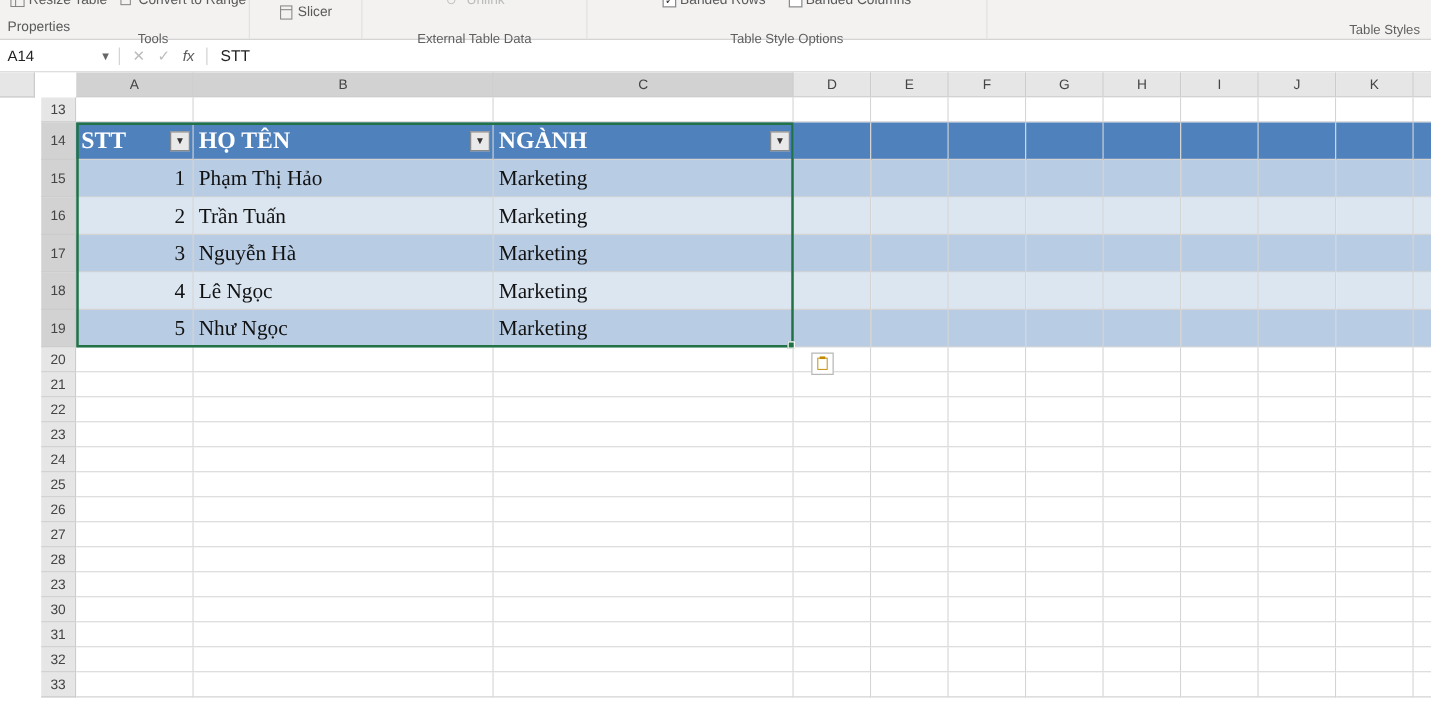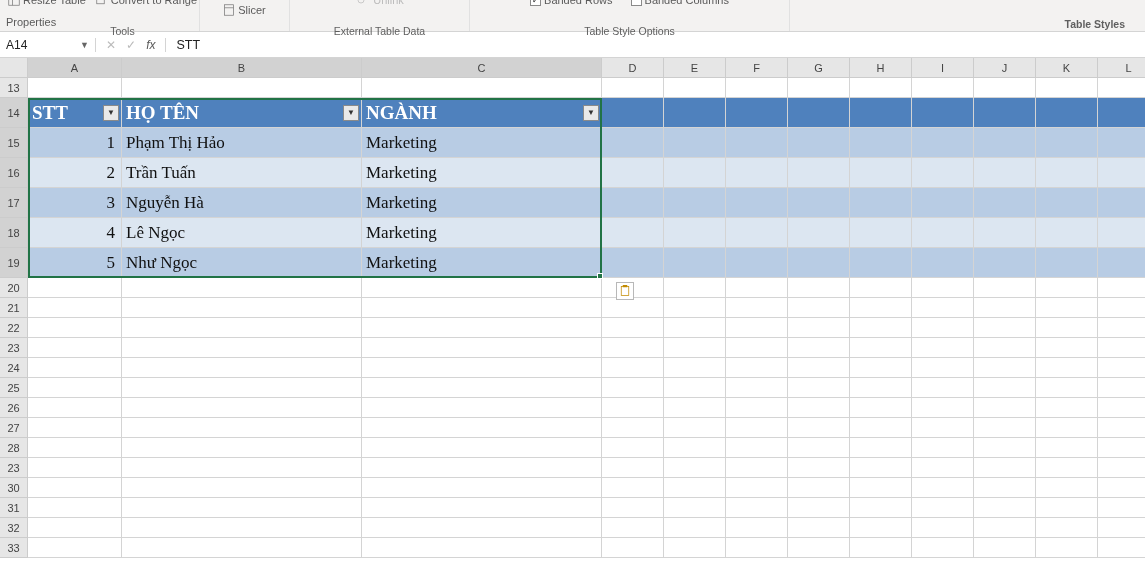--- a/index.html
+++ b/index.html
@@ -8,37 +8,37 @@
   
   .ribbon { height: 32px; background: #f3f2f1; border-bottom: 1px solid #d4d4d4; display: flex; align-items: stretch; position: relative; }
   .rib-group { display: flex; flex-direction: column; justify-content: center; align-items: center; padding: 0 8px; border-right: 1px solid #e1e1e1; height: 100%; }
   .rib-row { display: flex; gap: 6px; align-items: center; font-size: 11px; color: #5a5a5a; white-space: nowrap; }
   .rib-label { font-size: 10.5px; color: #5f5f5f; margin-top: 19px; }
   .rib-btn { display: flex; align-items: center; gap: 3px; font-size: 11px; color: #5a5a5a; padding: 0 2px; }
   .ico { width: 12px; height: 12px; display: inline-block; }
   .chk { display: flex; align-items: center; gap: 3px; }
   .chk .box { width: 11px; height: 11px; border: 1px solid #8a8a8a; background: #fff; display: flex; align-items: center; justify-content: center; font-size: 9px; color: #333; }
   .grow { flex: 1; }
-  .right-label { position: absolute; right: 20px; bottom: 1px; font-size: 10.5px; color: #5f5f5f; font-weight: bold; }
+  .right-label { position: absolute; right: 9px; bottom: 1px; font-size: 10.5px; color: #5f5f5f; }
 
   
   .fbar { height: 26px; background: #fff; border-bottom: 1px solid #d4d4d4; display: flex; align-items: center; }
   .namebox { width: 96px; border-right: 1px solid #d4d4d4; display: flex; align-items: center; padding: 0 6px; font-size: 12px; color: #222; }
   .namebox .dd { margin-left: auto; font-size: 9px; color: #666; }
   .fx-icons { display: flex; align-items: center; gap: 10px; padding: 0 10px; border-right: 1px solid #d4d4d4; color: #888; }
   .fx-icons .fx { font-style: italic; color: #5a5a5a; }
   .fval { display: flex; align-items: center; padding: 0 10px; font-size: 12.5px; color: #222; }
 
   
   .grid-wrap { display: flex; height: calc(582px - 32px - 26px); background: #fff; }
   .corner { width: 28px; height: 20px; background: #e6e6e6; border-right: 1px solid #ccc; border-bottom: 1px solid #ccc; }
   .colheads { display: flex; height: 20px; }
   .ch { background: #e6e6e6; border-right: 1px solid #ccc; border-bottom: 1px solid #ccc; display: flex; align-items: center; justify-content: center; font-size: 11px; color: #444; }
   .ch.sel { background: #d2d2d2; }
-  .rowheads { width: 28px; }
+  .rowheads { width: 28px; margin-left: 33px; }
   .rh { height: 20px; background: #e6e6e6; border-right: 1px solid #ccc; border-bottom: 1px solid #ccc; display: flex; align-items: center; justify-content: center; font-size: 11px; color: #444; }
   .cells { position: relative; }
   .row { display: flex; height: 20px; }
   .cell { border-right: 1px solid #d4d4d4; border-bottom: 1px solid #d4d4d4; background: #fff; display: flex; align-items: center; padding: 0 4px; font-size: 14px; font-family: "Times New Roman", serif; color: #111; }
   .right-flex { flex: 1; }
 
   
   .rh.tall, .row.tall { height: 30px; }
   .rh.sel { background: #d2d2d2; }
   .trow .cell { font-size: 17px; }

